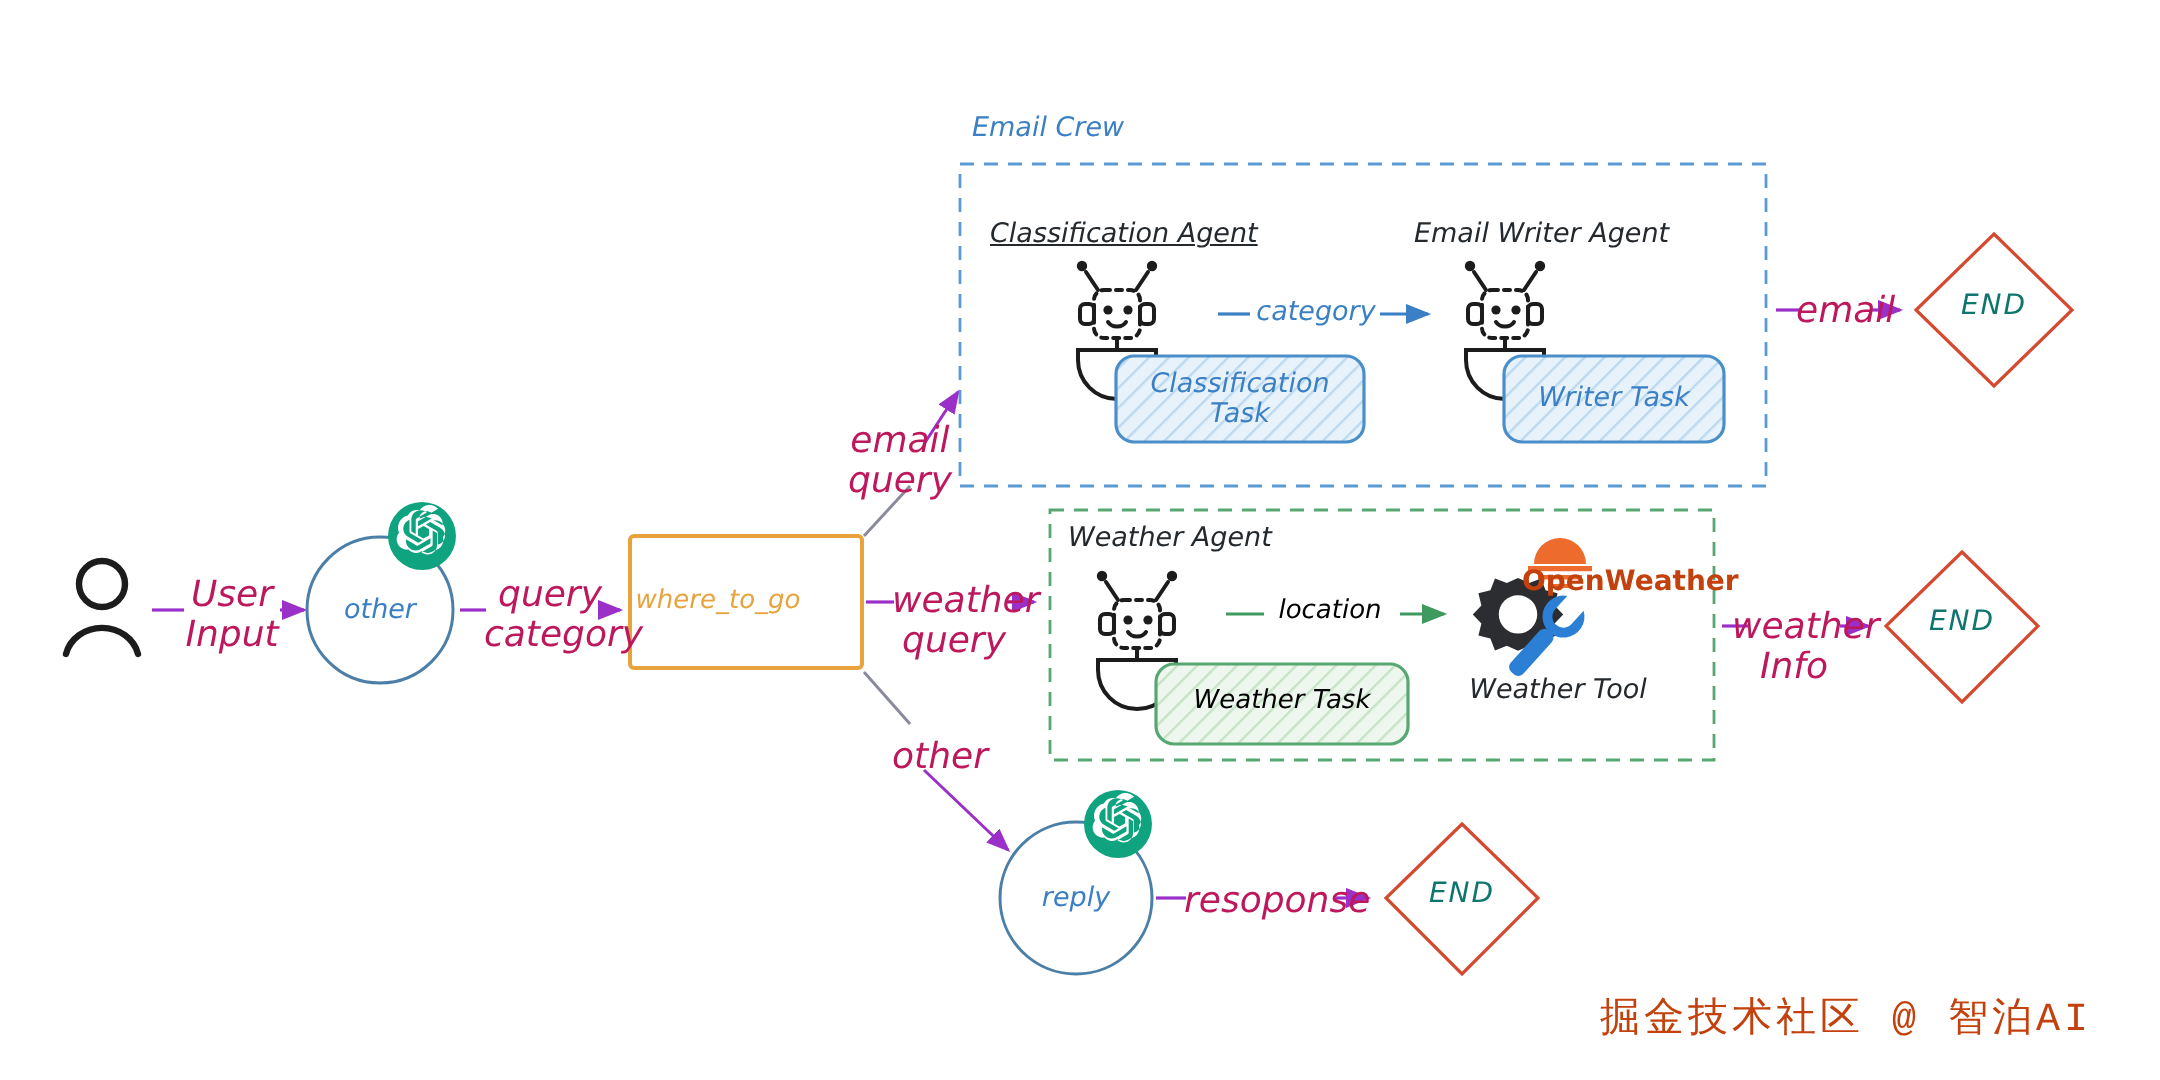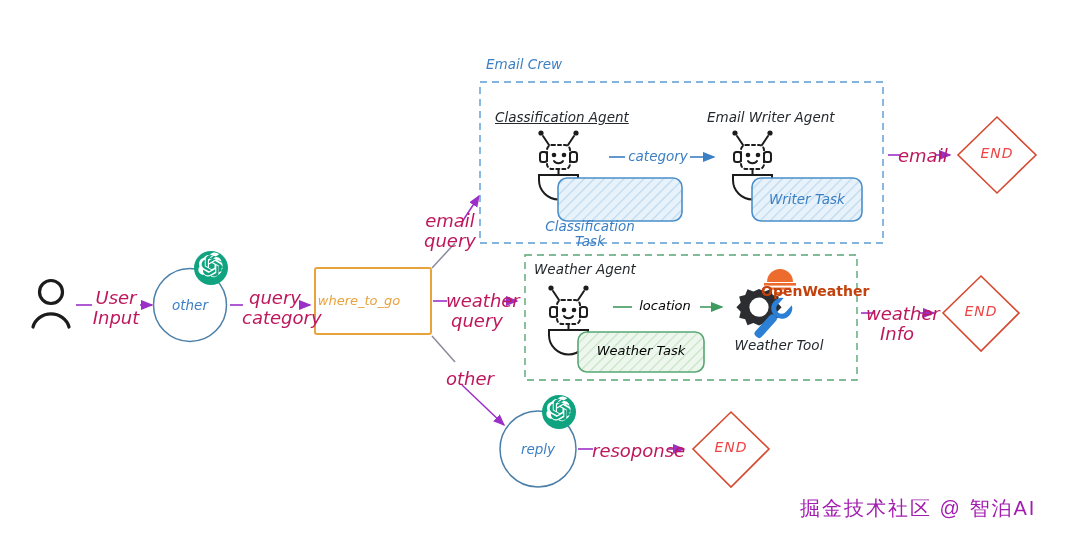--- a/index.html
+++ b/index.html
@@ -27,28 +27,28 @@
     position: absolute;
     font-family: "DejaVu Sans", sans-serif;
     white-space: pre;
     line-height: 1.12;
     pointer-events: none;
   }
   .lbl-purple { color: #be185d; font-size: 18px; font-style: italic; }
   .lbl-blue   { color: #3b7fc4; font-size: 13.5px; font-style: italic; }
   .lbl-dark   { color: #24292e; font-size: 13.5px; font-style: italic; }
   .lbl-green  { color: #000000; font-size: 13px; font-style: italic; }
-  .lbl-red    { color: #ef4444; font-size: 14px; font-style: italic; letter-spacing: 1px; }
+  .lbl-red    { color: #0f766e; font-size: 14px; font-style: italic; letter-spacing: 1px; }
   .lbl-orange { color: #e8a33d; font-size: 13px; font-style: italic; }
   .lbl-center { text-align: center; }
   .watermark {
     position: absolute;
-    color: #a21caf;
+    color: #c2410c;
     font-size: 20px;
-    font-family: Liberation Sans, sans-serif;
+    font-family: Liberation Mono, monospace;
     letter-spacing: 2px;
     white-space: pre;
   }
 </style>
 </head>
 <body>
 
 <div id="stage">
 
   <svg class="layer" viewBox="0 0 1080 540">
@@ -258,21 +258,21 @@
 
   <div class="lbl lbl-purple lbl-center" style="left:446px; top:291px; width:62px;">weather
 query</div>
 
   <div class="lbl lbl-purple lbl-center" style="left:444px; top:369px; width:52px;">other</div>
 
   <div class="lbl lbl-blue" style="left:486px; top:57px;">Email Crew</div>
 
   <div class="lbl lbl-dark" style="left:495px; top:110px;text-decoration:underline;">Classification Agent</div>
 
-  <div class="lbl lbl-blue lbl-center" style="left:532px; top:185px; width:116px;margin-top:34px;">Classification
+  <div class="lbl lbl-blue lbl-center" style="left:562px; top:185px; width:116px;">Classification
 Task</div>
 
   <div class="lbl lbl-blue lbl-center" style="left:622px; top:149px; width:72px;">category</div>
 
   <div class="lbl lbl-dark" style="left:707px; top:110px;">Email Writer Agent</div>
 
   <div class="lbl lbl-blue lbl-center" style="left:756px; top:192px; width:102px;">Writer Task</div>
 
   <div class="lbl lbl-purple lbl-center" style="left:898px; top:146px; width:40px;">email</div>
 

